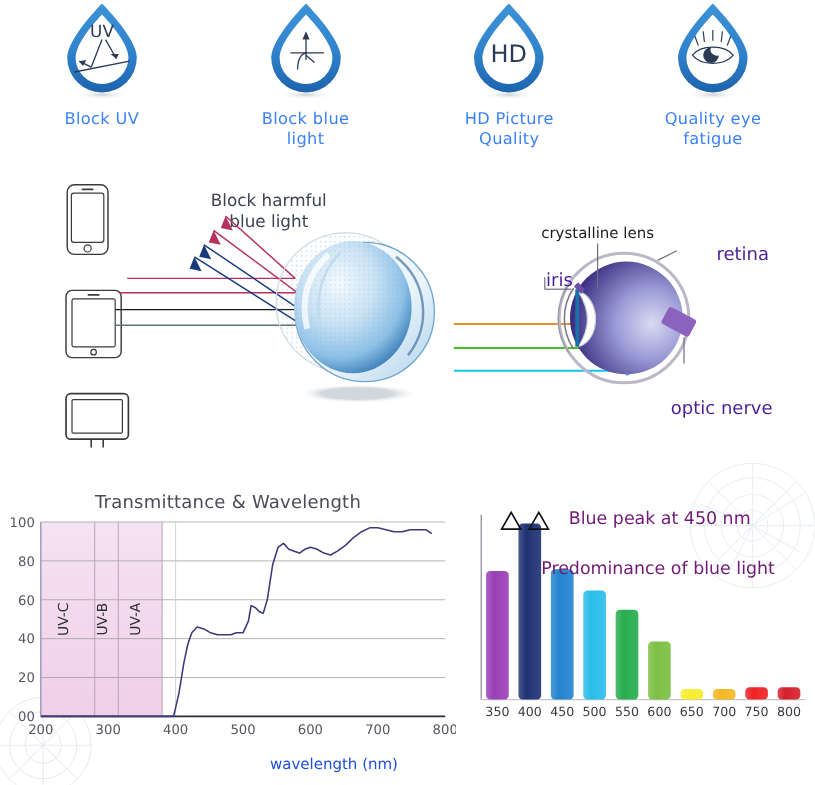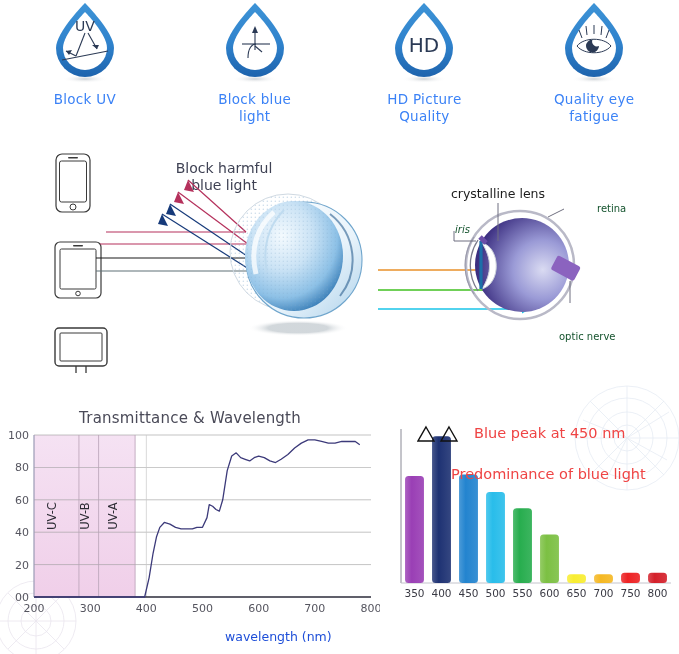--- a/index.html
+++ b/index.html
@@ -19,28 +19,28 @@
 
   
   .scene{position:absolute;left:0;top:140px;width:662px;height:255px;}
   .devices{position:absolute;left:52px;top:12px;width:62px;}
   .device{margin-bottom:22px;}
   .blockText{position:absolute;left:139px;top:20px;width:170px;text-align:center;
              font-size:14px;line-height:17px;color:#3f4254;}
   .lens{position:absolute;left:222px;top:48px;}
   .rays{position:absolute;left:96px;top:30px;}
   .eye{position:absolute;left:430px;top:45px;}
-  .eyelabel{position:absolute;font-size:10px;color:#14532d;white-space:nowrap;}
+  .eyelabel{position:absolute;font-size:15px;color:#4c1d95;white-space:nowrap;}
 
   
   .chartArea{position:absolute;left:0;top:395px;width:679px;height:259px;}
   .lineChartTitle{position:absolute;left:0;top:14px;width:380px;text-align:center;
                   font-size:15px;color:#4a4a58;letter-spacing:.2px;}
   .xaxisLabel{position:absolute;left:225px;top:234px;font-size:12.5px;color:#1d4ed8;}
-  .annot{position:absolute;font-size:14.5px;color:#ef4444;white-space:nowrap;}
+  .annot{position:absolute;font-size:14.5px;color:#701a75;white-space:nowrap;}
   svg text{font-family:"DejaVu Sans","Liberation Sans",sans-serif;}
 </style>
 </head>
 <body>
 
 <svg class="watermark" viewBox="0 0 150 150">
   <g fill="none" stroke="#b9c8de" stroke-width="0.8">
     <circle cx="78" cy="70" r="52"></circle>
       <circle cx="78" cy="70" r="40"></circle>
     <circle cx="78" cy="70" r="26"></circle>
@@ -268,21 +268,21 @@
     <g stroke="#6f6f80" stroke-width="1" fill="none">
       <line x1="68" y1="18" x2="68" y2="56"></line>
       <line x1="24" y1="56" x2="46" y2="56"></line>
         <line x1="24" y1="46" x2="24" y2="56"></line>
       <line x1="118" y1="32" x2="134" y2="24"></line>
       <line x1="140" y1="118" x2="140" y2="96"></line>
     </g>
     <text class="lab" x="68" y="13" text-anchor="middle" font-size="12.5" fill="#1d1d1d">crystalline lens</text>
   </svg>
 
-  <div class="eyelabel" style="left:455px;top:84px;font-style:italic;">iris</div>
+  <div class="eyelabel" style="left:455px;top:84px;">iris</div>
   <div class="eyelabel" style="left:597px;top:63px;">retina</div>
   <div class="eyelabel" style="left:559px;top:191px;">optic nerve</div>
 
 </div>
 
 <div class="chartArea">
 
   <div class="lineChartTitle">Transmittance &amp; Wavelength</div>
 
   <svg id="lineChart" style="position:absolute;left:0;top:32px;" width="380" height="195" viewBox="0 0 380 195">

